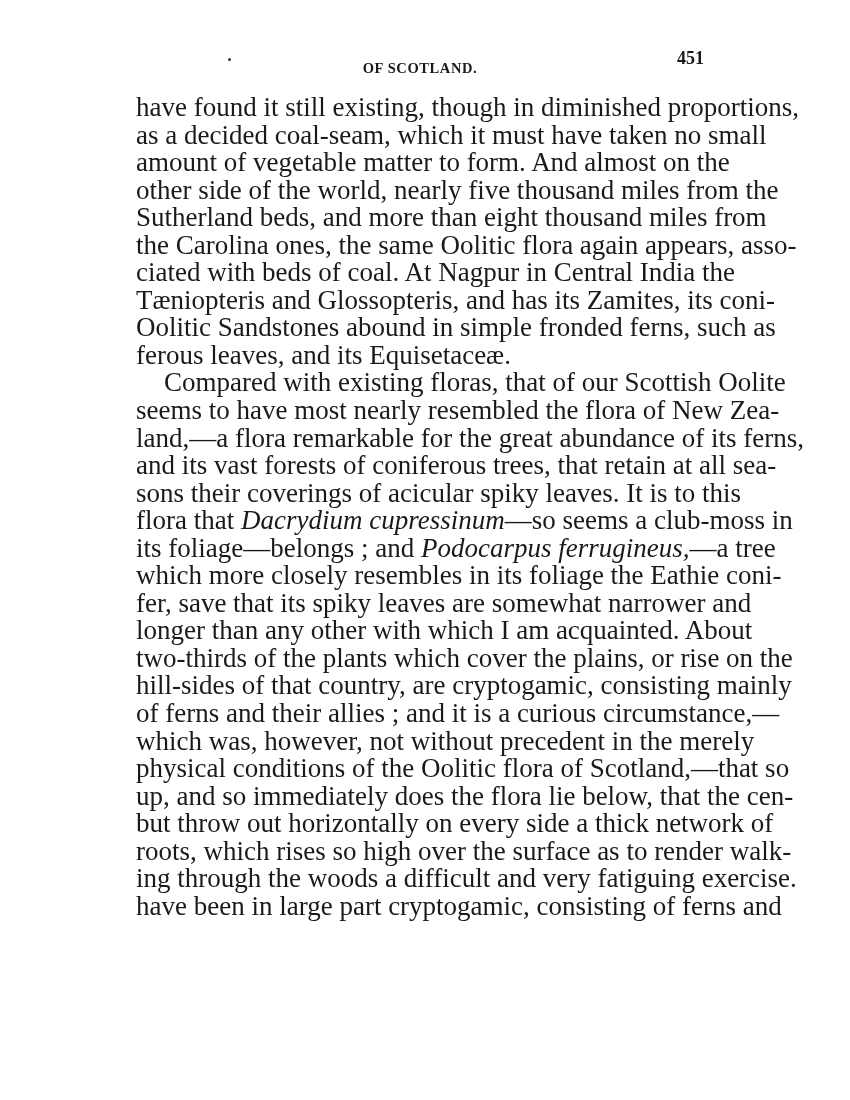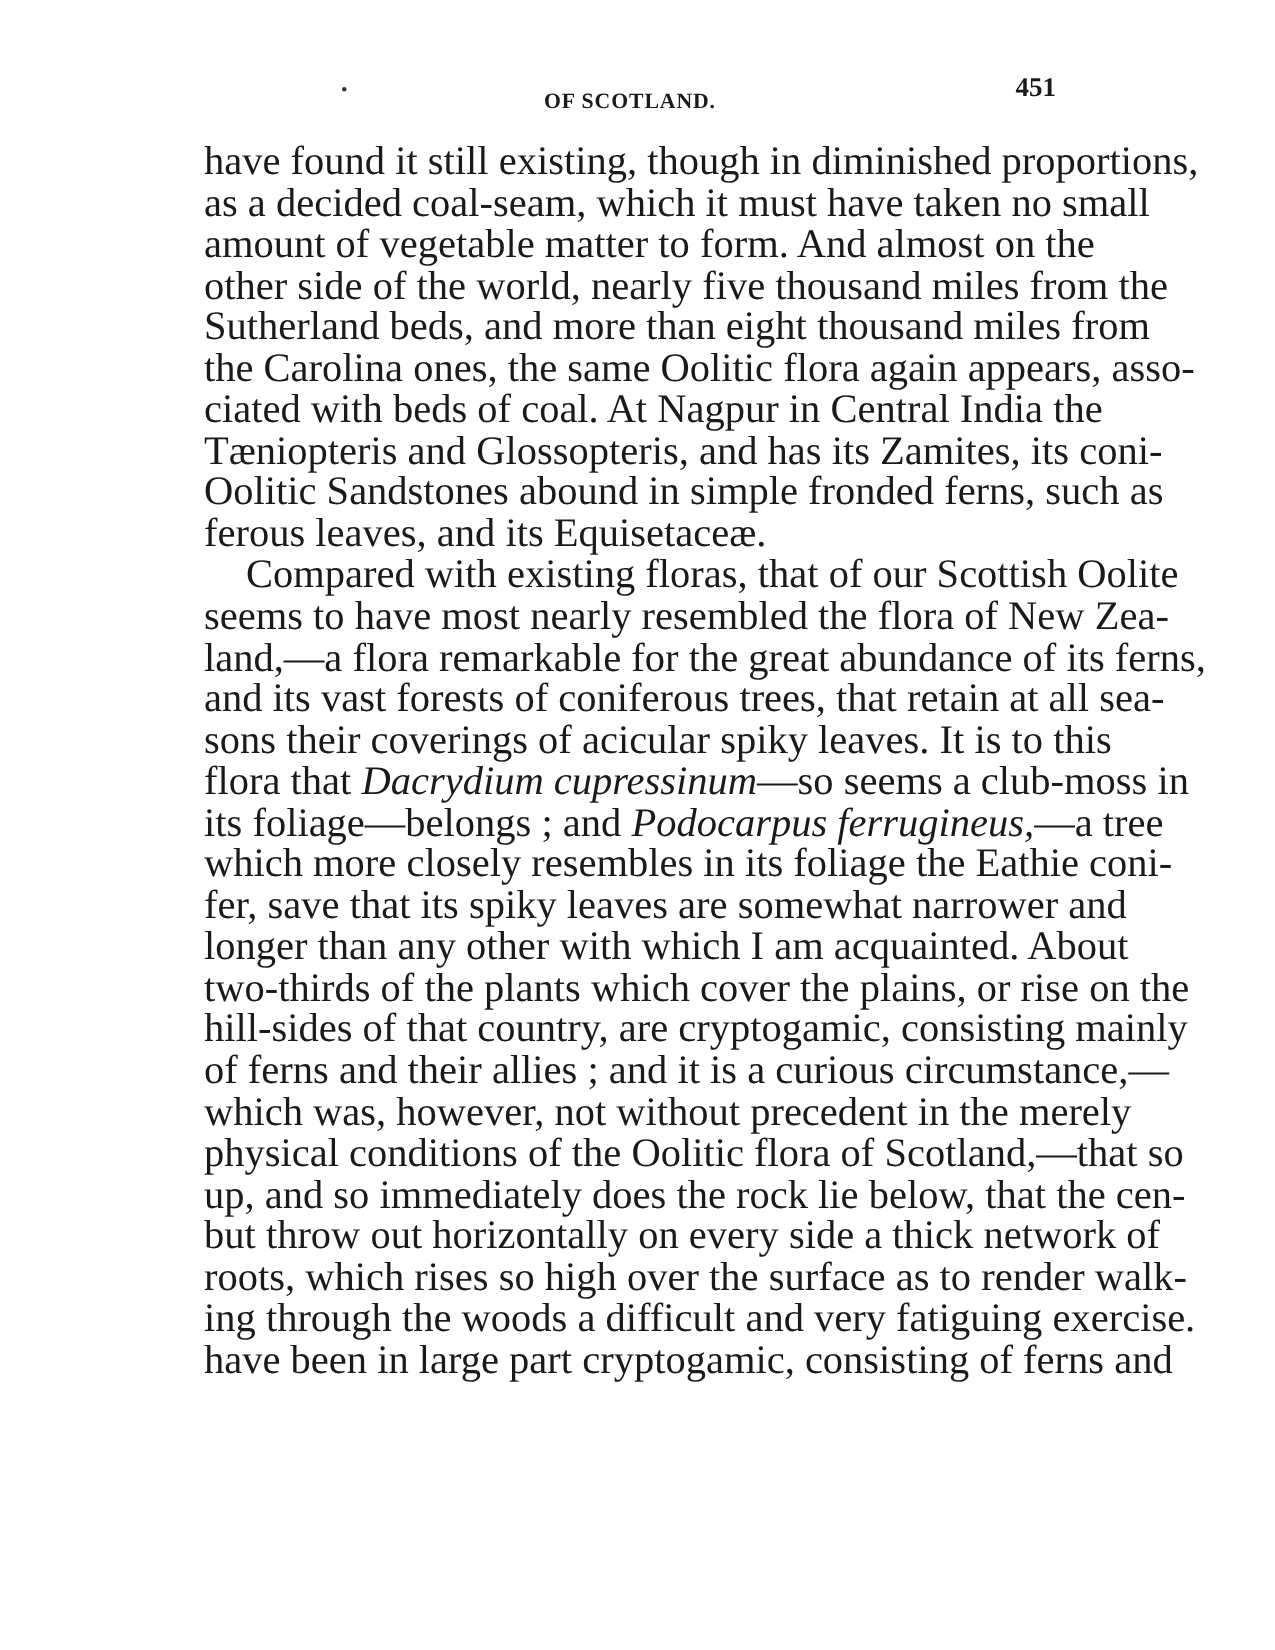--- a/index.html
+++ b/index.html
@@ -112,19 +112,19 @@
       <div class="line"><span class="seg">flora that </span><span class="seg it">Dacrydium cupressinum</span><span class="seg">—so seems a club-moss in</span></div>
       <div class="line"><span class="seg">its foliage—belongs ; and </span><span class="seg it">Podocarpus ferrugineus,</span><span class="seg">—a tree</span></div>
       <div class="line"><span class="seg">which more closely resembles in its foliage the Eathie coni-</span></div>
       <div class="line"><span class="seg">fer, save that its spiky leaves are somewhat narrower and</span></div>
       <div class="line"><span class="seg">longer than any other with which I am acquainted.   About</span></div>
       <div class="line"><span class="seg">two-thirds of the plants which cover the plains, or rise on the</span></div>
       <div class="line"><span class="seg">hill-sides of that country, are cryptogamic, consisting mainly</span></div>
       <div class="line"><span class="seg">of ferns and their allies ; and it is a curious circumstance,—</span></div>
       <div class="line"><span class="seg">which was, however, not without precedent in the merely</span></div>
       <div class="line"><span class="seg">physical conditions of the Oolitic flora of Scotland,—that so</span></div>
-      <div class="line"><span class="seg">up, and so immediately does the rock lie below, that the cen-</span></div>
+      <div class="line"><span class="seg">up, and so immediately does the flora lie below, that the cen-</span></div>
       <div class="line"><span class="seg">but throw out horizontally on every side a thick network of</span></div>
       <div class="line"><span class="seg">roots, which rises so high over the surface as to render walk-</span></div>
       <div class="line"><span class="seg">ing through the woods a difficult and very fatiguing exercise.</span></div>
       <div class="line"><span class="seg">have been in large part cryptogamic, consisting of ferns and</span></div>
     </div>
 </div>
 
 </body></html>

